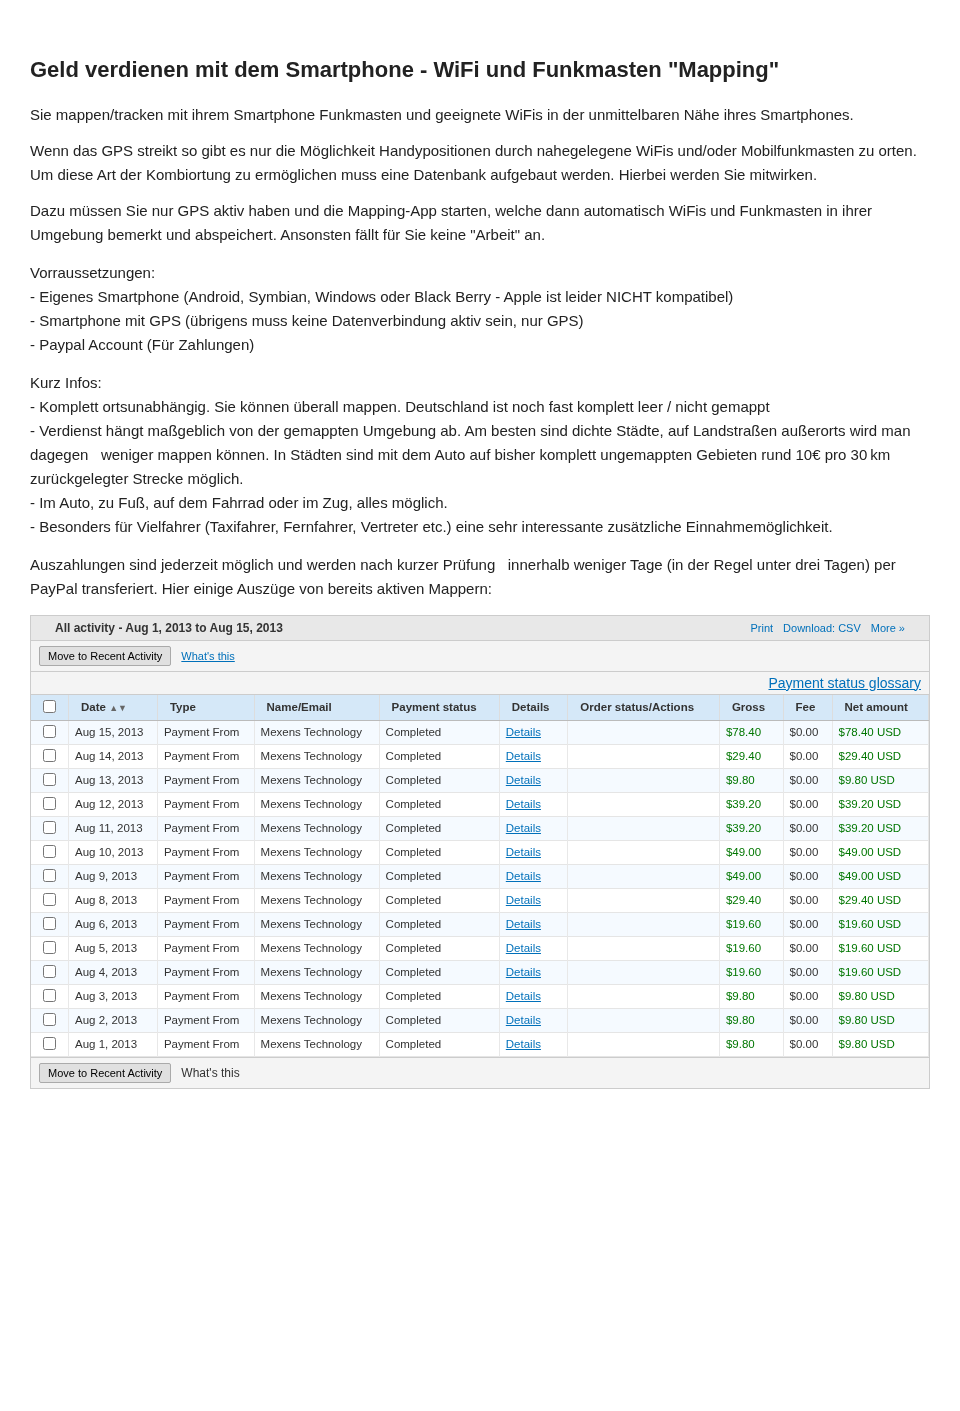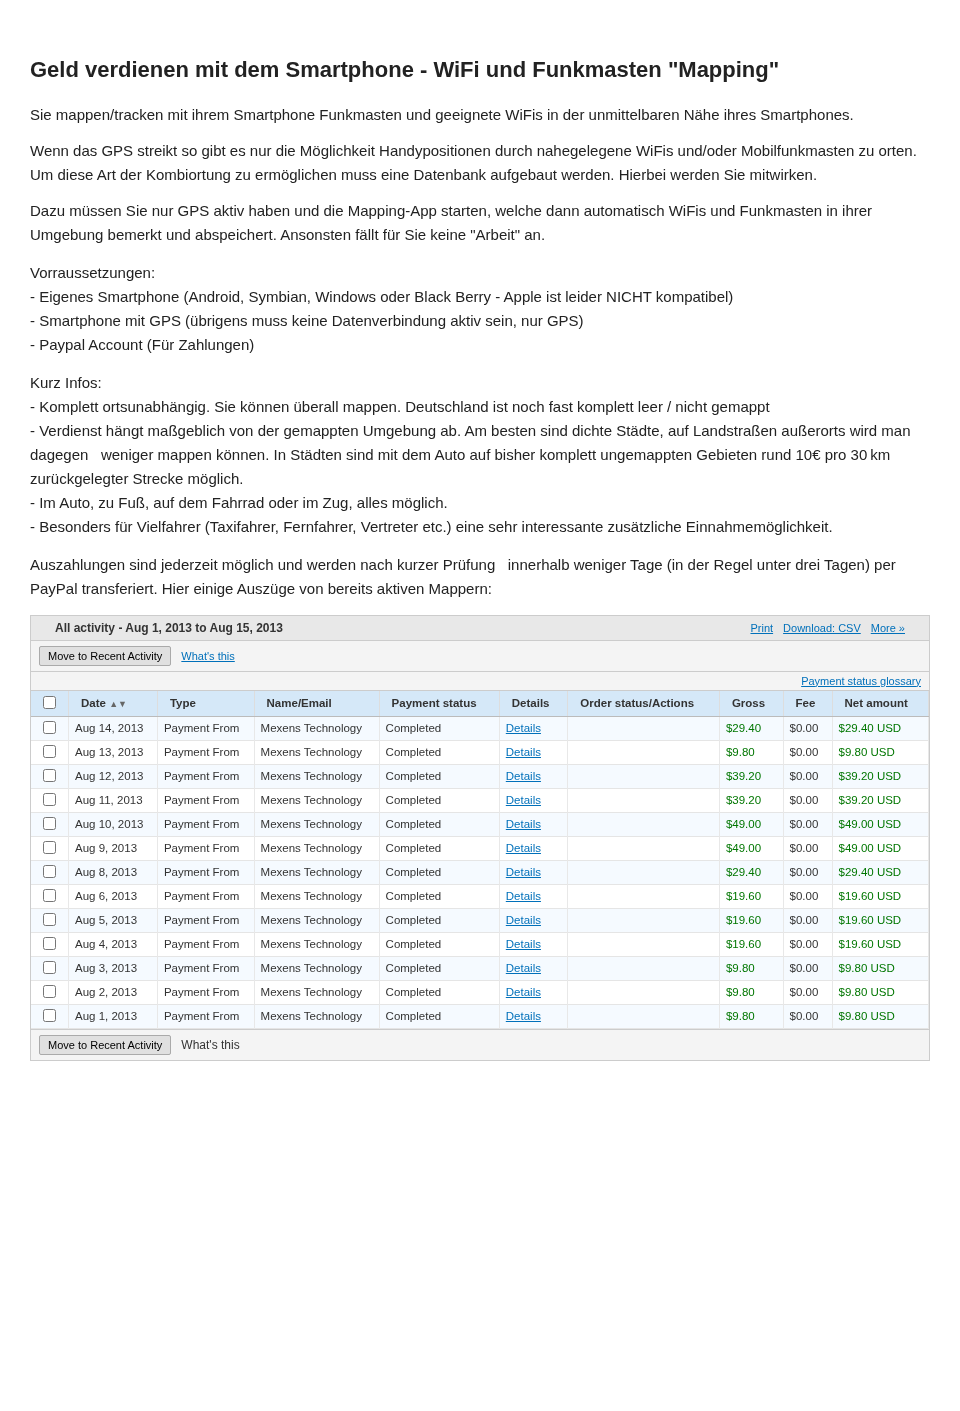--- a/index.html
+++ b/index.html
@@ -45,21 +45,20 @@
       font-size: 12px;
     }
     .table-header-bar .right {
       display: flex;
       gap: 10px;
       font-size: 11px;
       color: #0070ba;
     }
     .table-header-bar .right span {
       cursor: pointer;
-      text-decoration: underline;
     }
     .action-bar {
       padding: 5px 8px;
       display: flex;
       align-items: center;
       gap: 10px;
       border-bottom: 1px solid #ccc;
       background: #f4f4f4;
     }
     .action-bar button {
@@ -72,21 +71,21 @@
     }
     .action-bar .whats-this {
       font-size: 11px;
       color: #0070ba;
       text-decoration: underline;
       cursor: pointer;
     }
     .payment-status-link {
       text-align: right;
       padding: 3px 8px;
-      font-size: 11px;
+      font-size: 14px;
       color: #0070ba;
       text-decoration: underline;
       cursor: pointer;
       background: #f4f4f4;
       border-bottom: 1px solid #ccc;
     }
     table {
       width: 100%;
       border-collapse: collapse;
       font-size: 11.5px;
@@ -207,20 +206,32 @@
         <th>Name/Email</th>
         <th>Payment status</th>
         <th>Details</th>
         <th>Order status/Actions</th>
         <th>Gross</th>
         <th>Fee</th>
         <th>Net amount</th>
       </tr>
     </thead>
     <tbody id="table-body">
+    <tr>
+      <td class="checkbox-col"><input type="checkbox" style=""></td>
+      <td>Aug 15, 2013</td>
+      <td>Payment From</td>
+      <td>Mexens Technology</td>
+      <td>Completed</td>
+      <td><span class="details-link">Details</span></td>
+      <td></td>
+      <td class="amount-positive">$78.40</td>
+      <td>$0.00</td>
+      <td class="amount-positive">$78.40 USD</td>
+    </tr>
         <tr>
       <td class="checkbox-col"><input type="checkbox" style=""></td>
       <td>Aug 14, 2013</td>
       <td>Payment From</td>
       <td>Mexens Technology</td>
       <td>Completed</td>
       <td><span class="details-link">Details</span></td>
       <td></td>
       <td class="amount-positive">$29.40</td>
       <td>$0.00</td>

